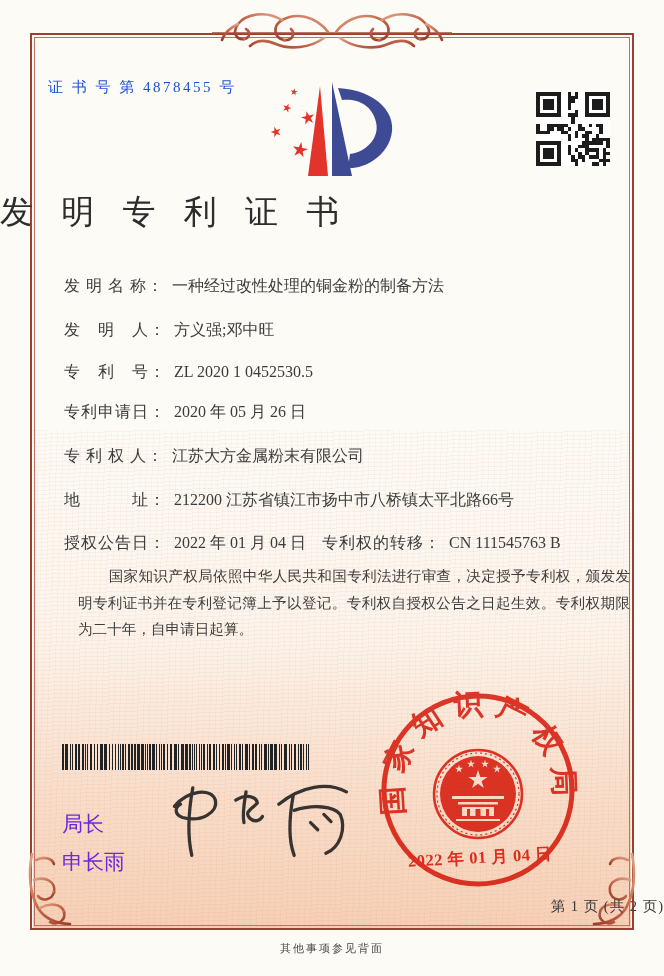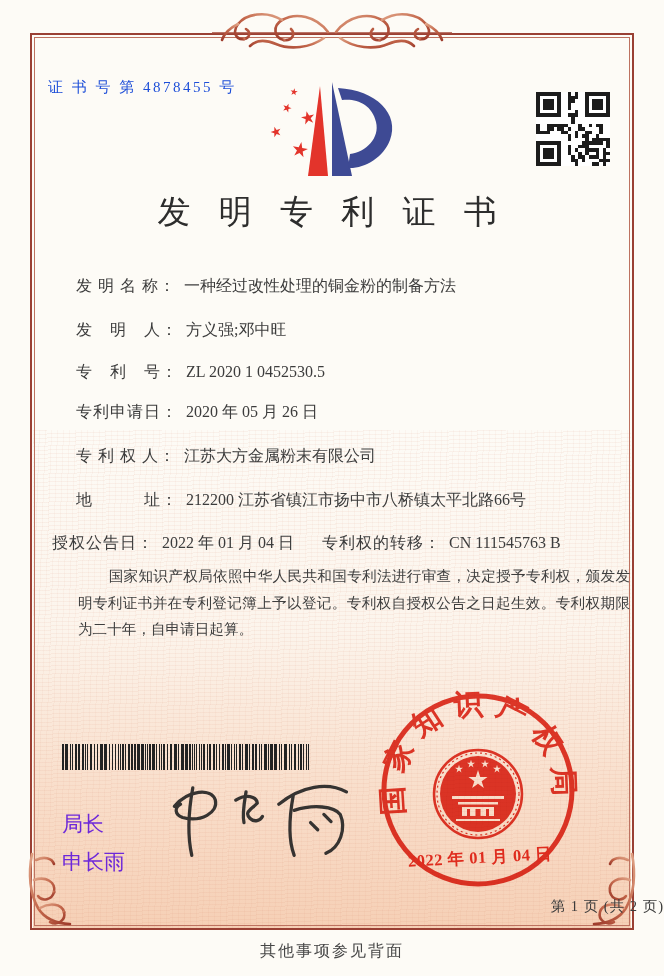--- a/index.html
+++ b/index.html
@@ -17,37 +17,37 @@
       repeating-linear-gradient(92deg, rgba(205,110,80,0.05) 0 1px, transparent 1px 6px),
       linear-gradient(180deg, rgba(249,221,200,0) 0%, rgba(249,221,200,0.22) 40%,
                       rgba(247,211,186,0.72) 72%, rgba(245,204,176,0.92) 100%);
   }
   
   .frame{position:absolute;left:30px;top:33px;right:30px;bottom:46px;z-index:1;
          border:2px solid var(--frame-red,#9a4034);}
   .frame::after{content:"";position:absolute;inset:2px;border:1px solid #bd7260;}
   .z{position:absolute;z-index:2;}
   .cert-no{left:48px;top:78px;font-size:15px;letter-spacing:2.5px;color:#1d4ed8;}
-  .title{left:0;right:0;top:190px;text-align:center;font-size:33px;letter-spacing:10px;
+  .title{left:0;right:0;top:190px;font-size:33px;letter-spacing:10px;
          color:#2d2d2d;font-weight:500;white-space:nowrap;}
-  .field-row{left:76px;font-size:16px;white-space:nowrap;color:#3c3c3c;font-family:Liberation Serif, serif;}
+  .field-row{left:64px;font-size:16px;white-space:nowrap;color:#3c3c3c;font-family:Liberation Serif, serif;}
   .field-row .lab{letter-spacing:1px;margin-right:8px;}
   .paras{left:57px;width:552px;top:563px;font-size:14.6px;line-height:1.82;
          text-align:justify;color:#3e3e3e;margin-left:21px;}
   .paras p{margin:0 0 5px 0;text-indent:2.1em;}
   .officer{left:62px;top:805px;font-size:21px;line-height:1.8;color:#6d28d9;
            font-family:"Liberation Sans","DejaVu Sans",sans-serif;}
   .seal-wrap{left:378px;top:690px;width:200px;height:200px;z-index:3;
              opacity:.93;mix-blend-mode:multiply;}
   .seal-date{left:386px;top:847px;width:188px;text-align:center;font-size:16.5px;
              font-weight:bold;color:var(--seal-red,#df2c1e);letter-spacing:.5px;
              transform:rotate(-3deg);z-index:4;white-space:nowrap;}
   .page-no{left:0;right:0;top:897px;text-align:right;font-size:14.5px;
            letter-spacing:1px;color:#3c3c3c;}
-  .back-note{left:0;right:0;top:941px;text-align:center;font-size:16px;
+  .back-note{left:0;right:0;top:941px;text-align:center;font-size:11px;
              letter-spacing:2px;color:#474747;}
   .orn{z-index:2;}
   svg{display:block;}
 </style>
 </head>
 <body>
 
 <div class="tint"></div>
 <div class="frame"></div>
 
@@ -233,21 +233,21 @@
 <div class="z field-row" style="top:402px">
   <span class="lab">专利申请日：</span><span>2020 年 05 月 26 日</span>
 </div>
 <div class="z field-row" style="top:446px">
   <span class="lab">专 利 权 人：</span><span>江苏大方金属粉末有限公司</span>
 </div>
 <div class="z field-row" style="top:490px">
   <span class="lab">地　　　址：</span><span>212200 江苏省镇江市扬中市八桥镇太平北路66号</span>
 </div>
 <div class="z field-row" style="top:533px;left:0;width:100%">
-  <span style="position:absolute;left:52px;white-space:nowrap"><span class="lab">授权公告日：</span><span>2022 年 01 月 04 日</span></span>
+  <span style="position:absolute;left:64px;white-space:nowrap"><span class="lab">授权公告日：</span><span>2022 年 01 月 04 日</span></span>
   <span style="position:absolute;left:322px;white-space:nowrap"><span class="lab">专利权的转移：</span><span>CN 111545763 B</span></span>
 </div>
 
 <div class="z paras">
   <p>国家知识产权局依照中华人民共和国专利法进行审查，决定授予专利权，颁发发明专利证书并在专利登记簿上予以登记。专利权自授权公告之日起生效。专利权期限为二十年，自申请日起算。</p>
 </div>
 
 <svg class="z" style="left:62px;top:744px;" width="252" height="26" viewBox="0 0 252 26" shape-rendering="crispEdges">
   <g class="bars" fill="#222">
       <rect x="0" y="0" width="2" height="26"></rect>

